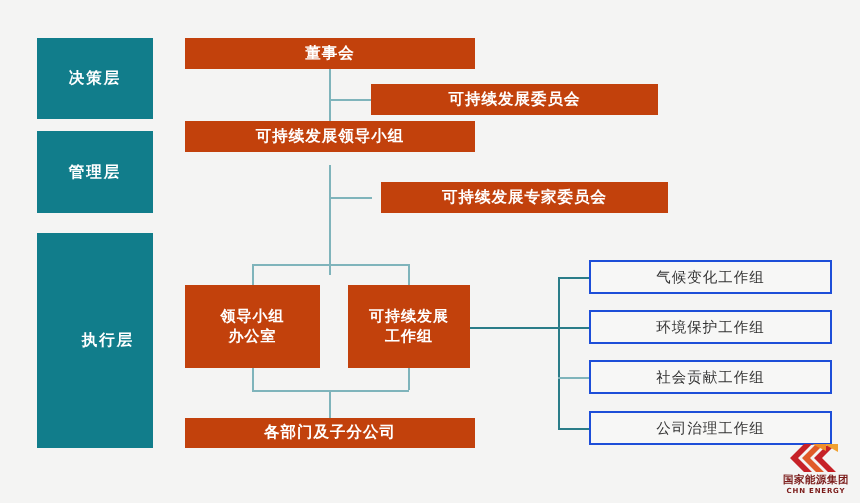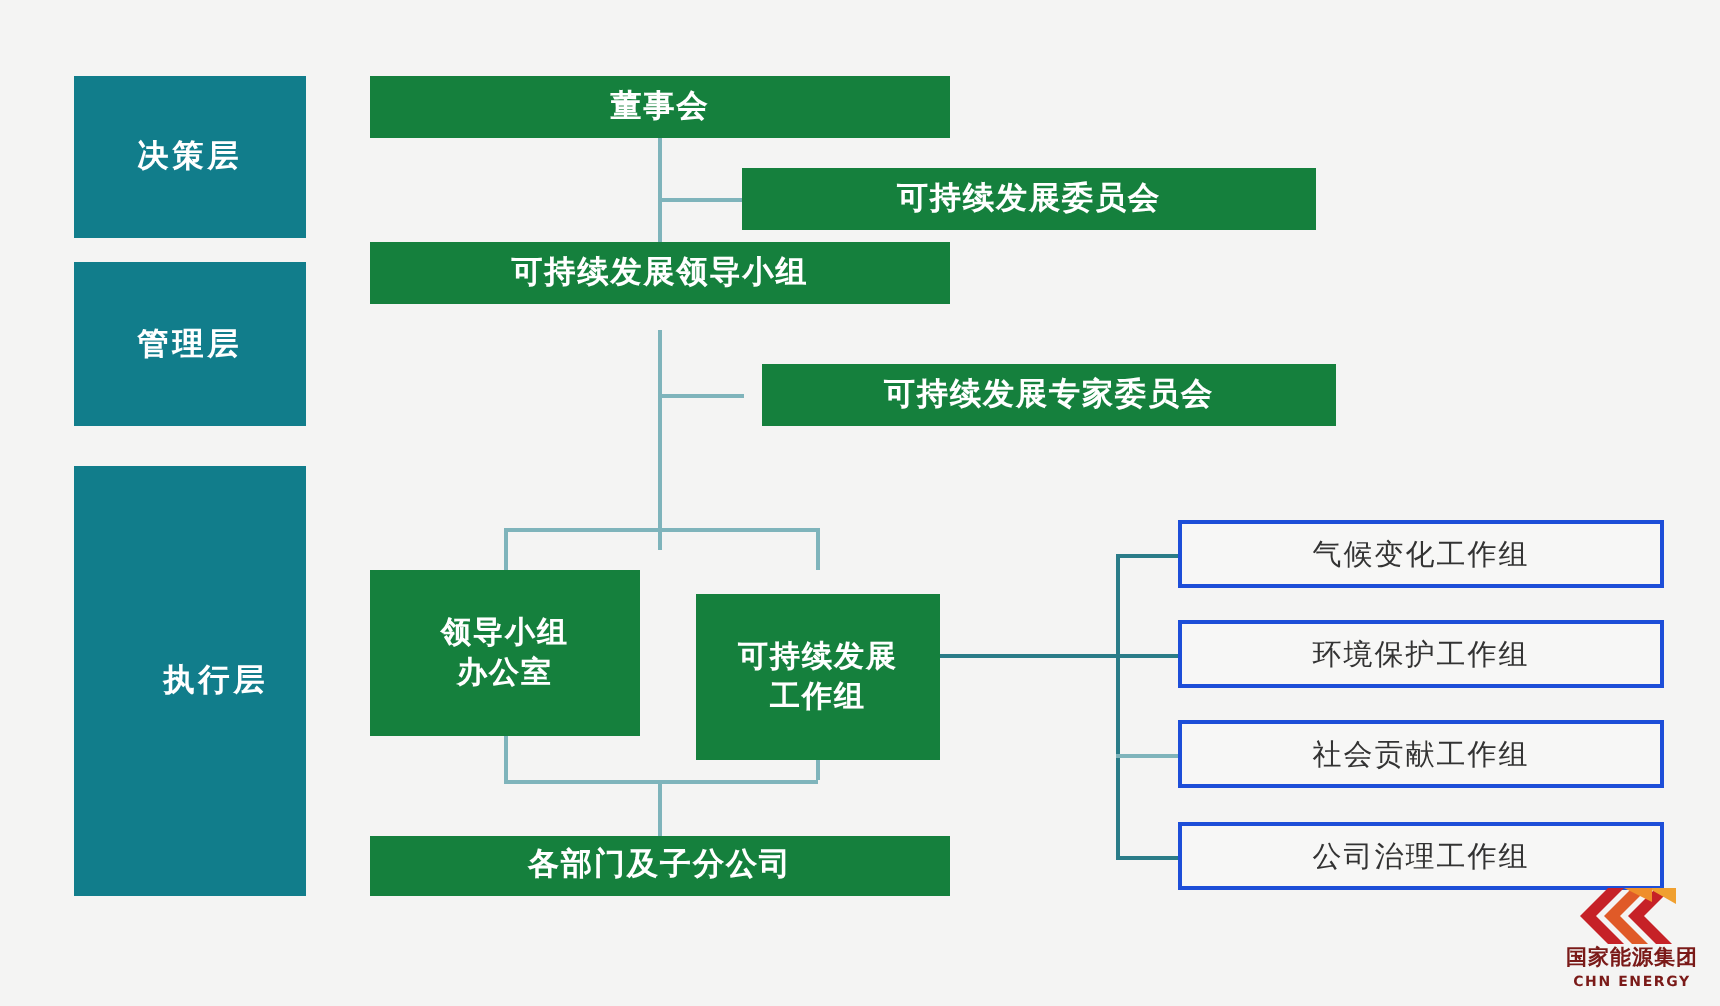--- a/index.html
+++ b/index.html
@@ -14,21 +14,21 @@
     background: #f4f4f3;
     overflow: hidden;
     font-family: "DejaVu Sans", "Liberation Sans", sans-serif;
   }
 
   
   .abs { position: absolute; box-sizing: border-box; }
 
   
   .teal {
-    background: #15803d;
+    background: #c2410c;
     color: #ffffff;
     display: flex;
     align-items: center;
     justify-content: center;
     text-align: center;
     font-weight: 700;
     letter-spacing: 1px;
     line-height: 1.28;
   }
   .teal.t16 { font-size: 15.5px; }
@@ -139,21 +139,21 @@
 
   <div class="abs teal t16" style="left:381px; top:182px; width:287px; height:31px;">
     <span>可持续发展专家委员会</span>
   </div>
 
   <div class="abs teal t15" style="left:185px; top:285px; width:135px; height:83px; flex-direction:column;">
     <span>领导小组</span>
     <span>办公室</span>
   </div>
 
-  <div class="abs teal t15" style="left:348px; top:285px; width:122px; height:83px; flex-direction:column;margin-top:12px;">
+  <div class="abs teal t15" style="left:348px; top:285px; width:122px; height:83px; flex-direction:column;">
     <span>可持续发展</span>
     <span>工作组</span>
   </div>
 
   <div class="abs teal t16" style="left:185px; top:418px; width:290px; height:30px;">
     <span>各部门及子分公司</span>
   </div>
 
   <div class="abs outline" style="left:589px; top:260px; width:243px; height:34px;">
     <span>气候变化工作组</span>

